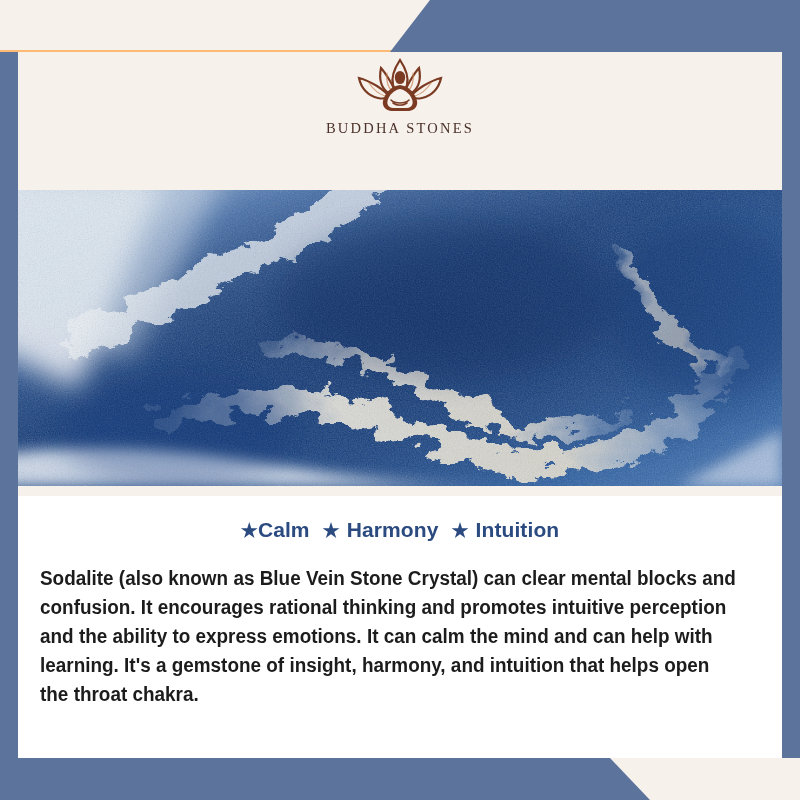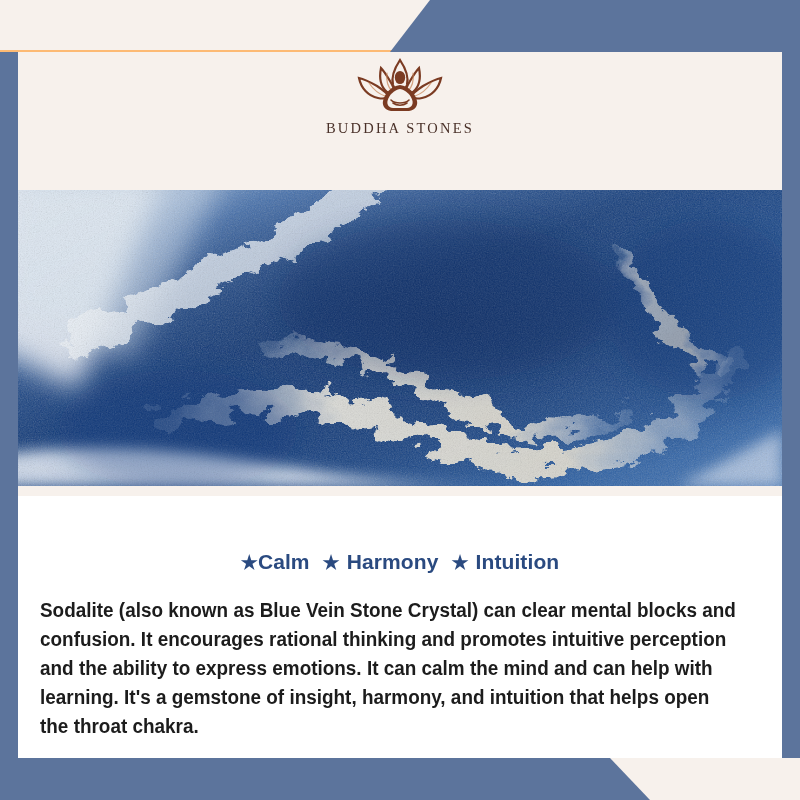--- a/index.html
+++ b/index.html
@@ -141,21 +141,21 @@
   .body-panel {
     position: absolute;
     top: 444px;
     left: 0;
     width: 764px;
     height: 262px;
     background: #ffffff;
   }
 
   .benefits {
-    margin-top: 54px;
+    margin-top: 22px;
     text-align: center;
     color: #2a4a80;
     font-size: 21px;
     font-weight: bold;
     letter-spacing: 0.1px;
     white-space: nowrap;
   }
   .benefits .star { font-size: 19px; }
   .benefits .gap { display: inline-block; width: 7px; }
 

